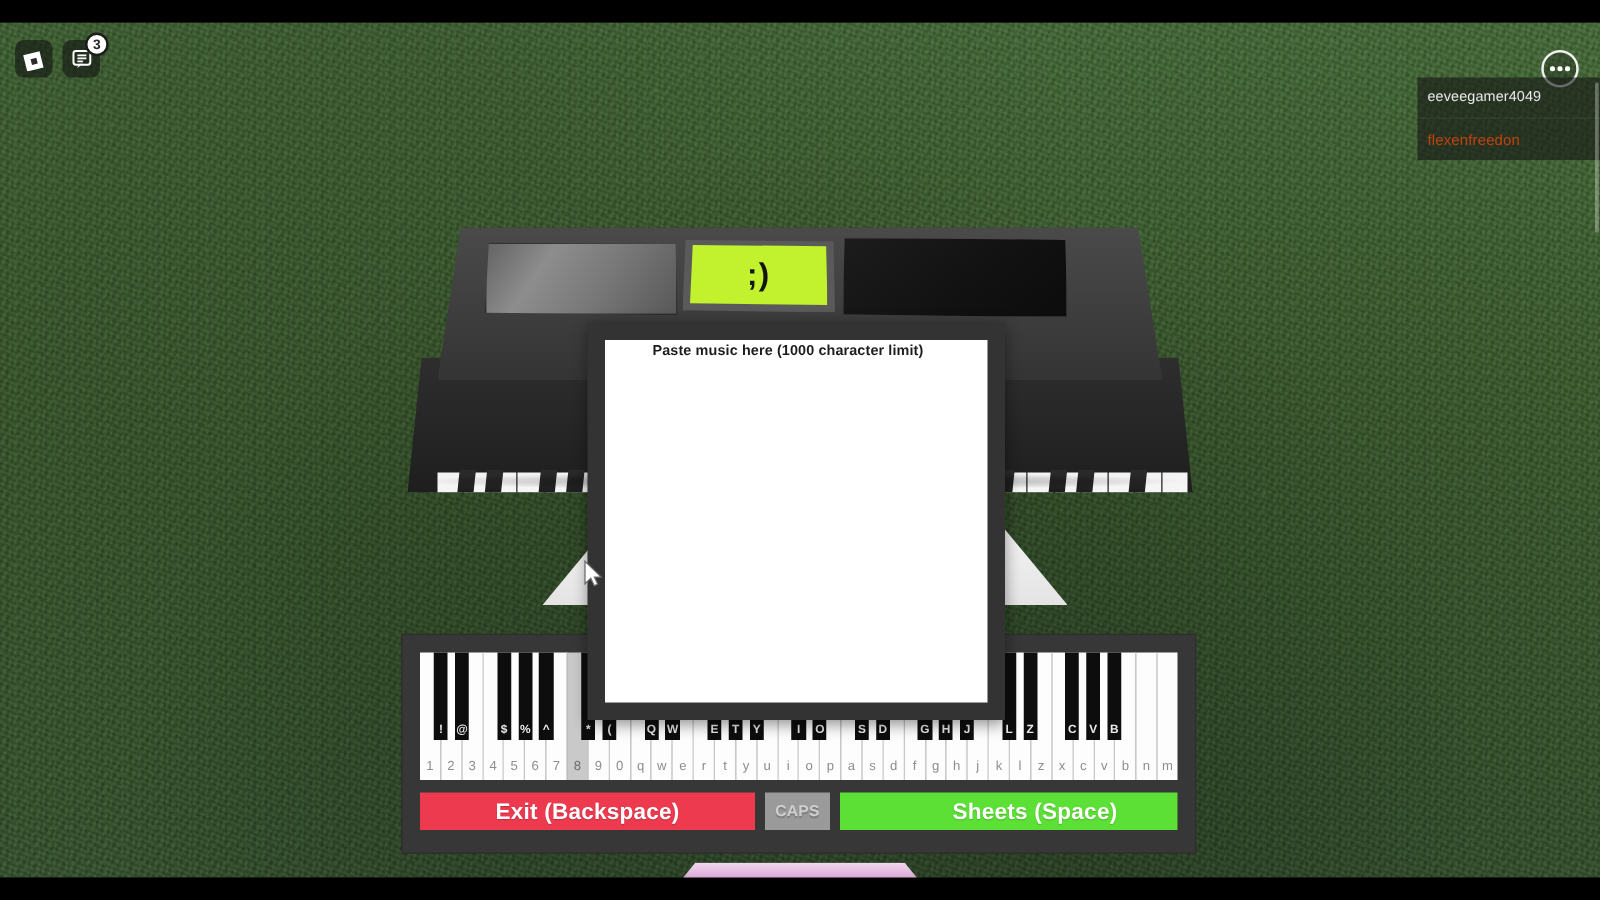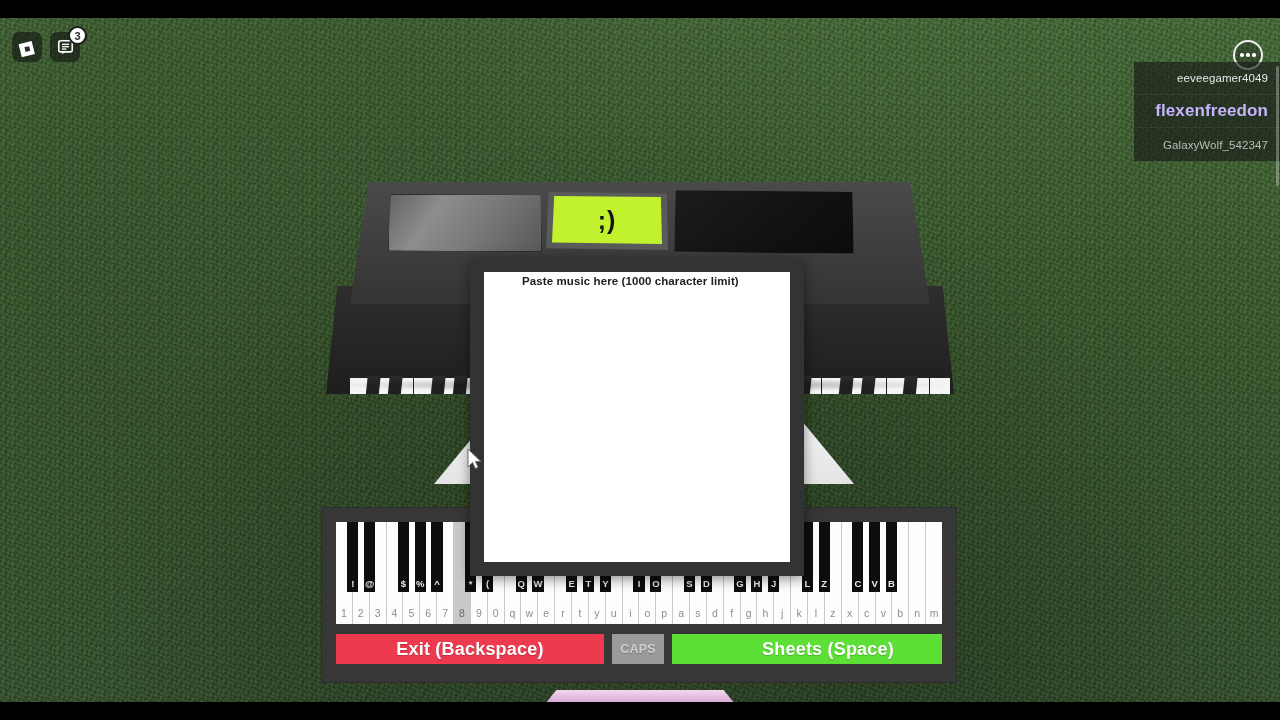--- a/index.html
+++ b/index.html
@@ -98,26 +98,26 @@
     display:flex;align-items:center;justify-content:center;padding:0 4px;box-sizing:border-box;
     border:2px solid #1d1f1d;}
   .menu-dots{position:absolute;right:17px;top:22px;width:26px;height:26px;border-radius:50%;
     border:2px solid rgba(255,255,255,.92);display:flex;align-items:center;justify-content:center;
     gap:2.5px;z-index:41;background:rgba(20,22,20,.28);}
   .menu-dots i{width:3.4px;height:3.4px;border-radius:50%;background:#fff;display:block;}
 
   
   .playerlist{position:absolute;right:0;top:62px;width:146px;z-index:42;
     background:rgba(22,24,22,.62);}
-  .pl-row{height:33px;display:flex;align-items:center;justify-content:flex-end;
+  .pl-row{height:33px;display:flex;align-items:center;justify-content:flex-start;
     padding:0 12px 0 8px;box-sizing:border-box;gap:5px;position:relative;
     border-bottom:1px solid rgba(255,255,255,.07);}
   .pl-row:last-child{border-bottom:none;}
   .pl-name{font-size:11.5px;color:#e8e8e8;letter-spacing:.1px;white-space:nowrap;}
-  .pl-name.bold{font-weight:700;color:#c4b5fd;font-size:17px;}
+  .pl-name.bold{font-weight:400;color:#c2410c;font-size:12px;}
   .pl-name.dim{color:#b9bdb7;}
   .friends-ico{width:14px;height:11px;position:relative;flex:0 0 auto;}
   .friends-ico::before,.friends-ico::after{content:"";position:absolute;background:#fff;}
   .friends-ico::before{left:0;top:0;width:6px;height:5.4px;border-radius:50% 50% 40% 40%;
     box-shadow:0 6px 0 -1px #fff, 0 5.5px 0 0 #fff;}
   .friends-ico::after{left:6.5px;top:1.2px;width:5.4px;height:4.6px;border-radius:50%;
     box-shadow:0 5.4px 0 -.4px #fff;}
   .pl-scroll{position:absolute;right:1.5px;top:4px;width:3px;height:120px;border-radius:2px;
     background:rgba(255,255,255,.30);}
 
@@ -460,23 +460,20 @@
   </div>
 
   <div class="playerlist" id="player-list">
     <div class="pl-scroll"></div>
   <div class="pl-row">
         <span class="pl-name">eeveegamer4049</span>
       </div>
       <div class="pl-row">
         <span class="pl-name bold">flexenfreedon</span>
       </div>
-      <div class="pl-row">
-        <span class="pl-name dim">GalaxyWolf_542347</span>
-      </div>
     </div>
 
   <svg class="cursor" viewBox="0 0 16 22">
     <path d="M1 1 L1 19 L5.6 14.6 L8.4 20.6 L11.2 19.3 L8.5 13.6 L14 13.6 Z" fill="#ffffff" stroke="#6b6b6b" stroke-width="1"></path>
   </svg>
 
   <div class="letterbox lb-top"></div>
   <div class="letterbox lb-bottom"></div>
 </div>
 

